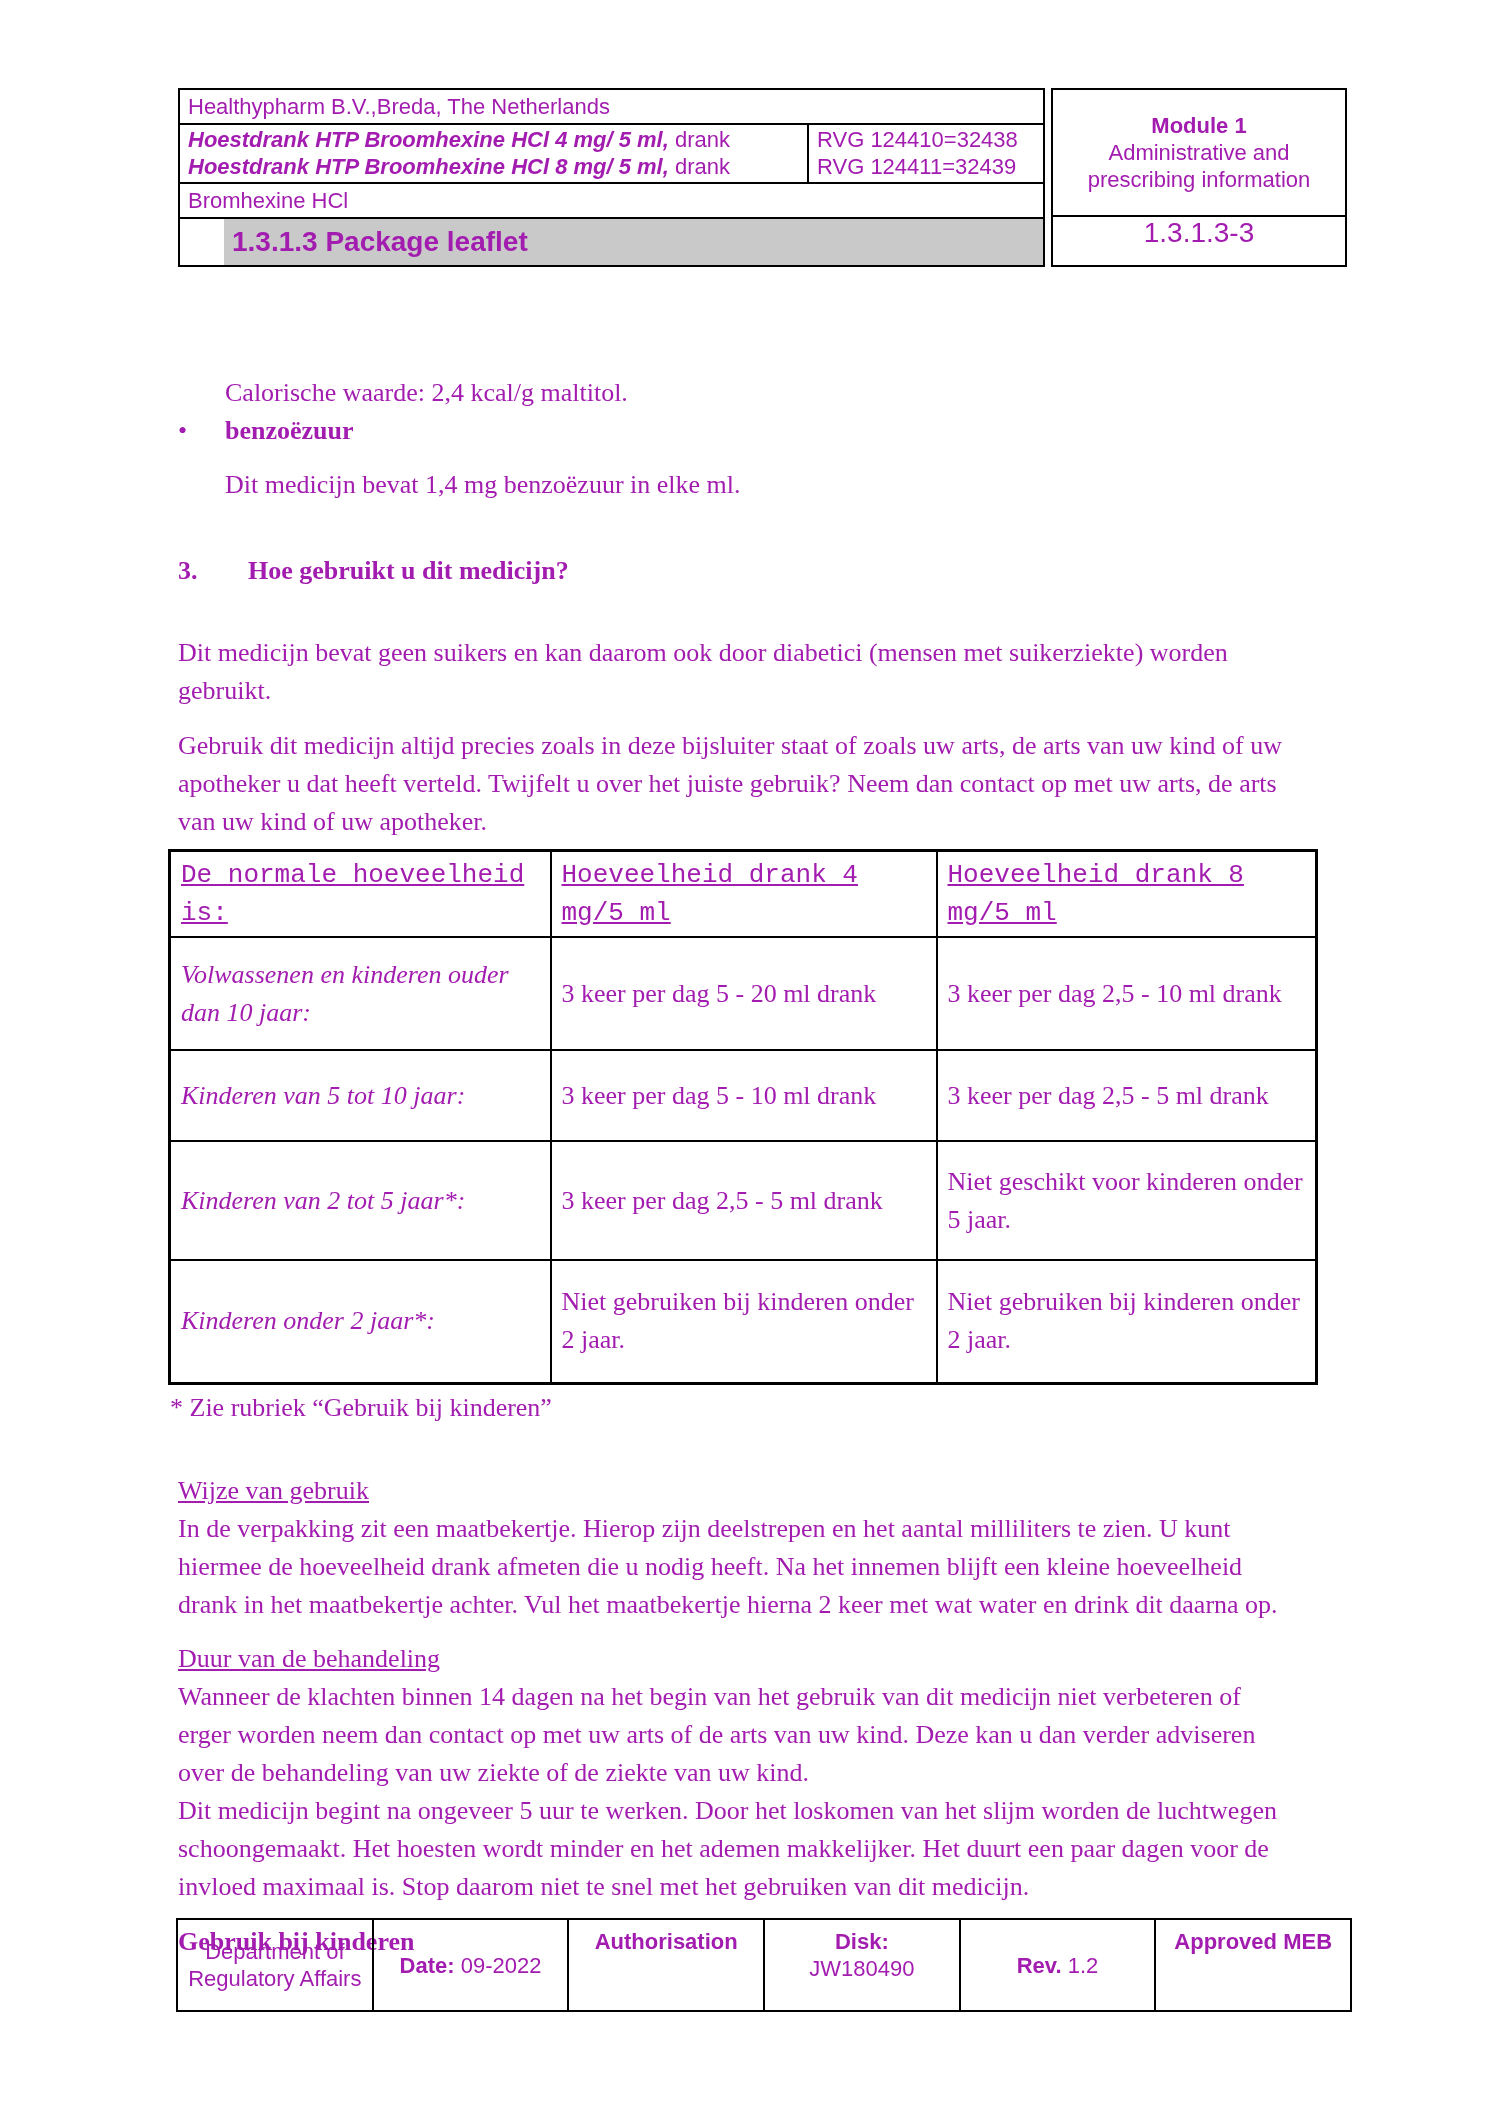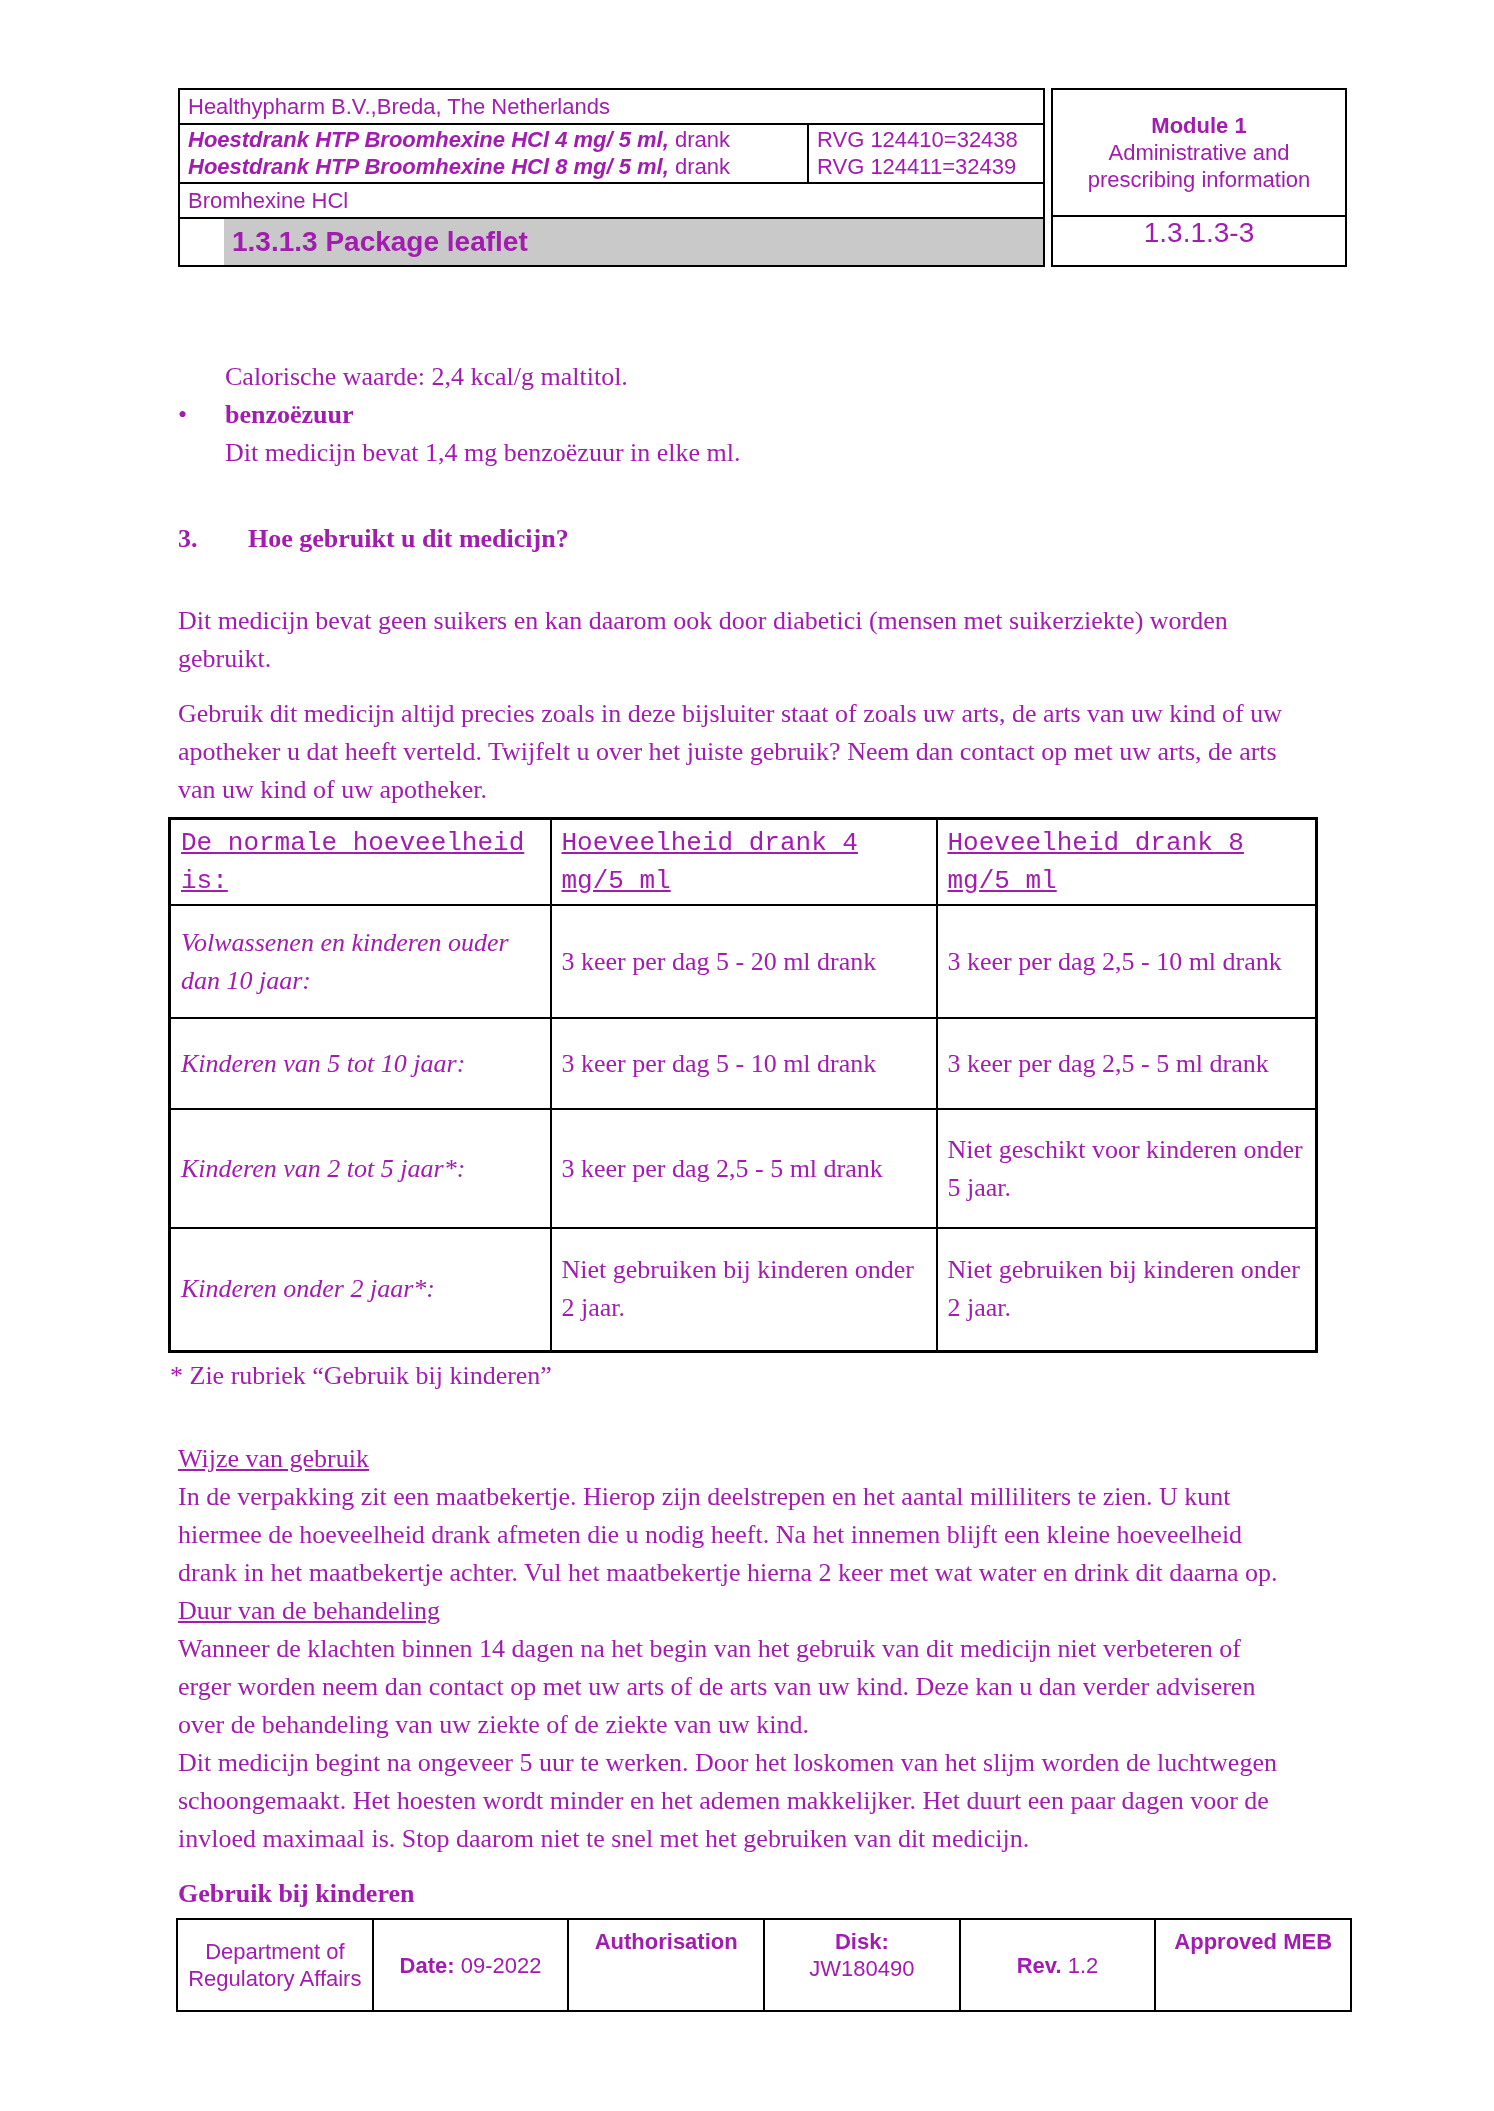--- a/index.html
+++ b/index.html
@@ -24,21 +24,21 @@
   .hdr-row-d{height:46px;background:#c9c9c9;display:flex;align-items:center;padding:0 8px;
              font-weight:bold;font-size:28px;margin-left:44px;}
   .hdr-right{width:296px;border:2px solid #000;background:#fff;box-sizing:border-box;
              font-family:"Liberation Sans", sans-serif;text-align:center;}
   .module-cell{height:127px;border-bottom:2px solid #000;display:flex;flex-direction:column;
                justify-content:center;font-size:22px;line-height:27px;box-sizing:border-box;}
   .module-title{font-weight:bold;}
   .ref-cell{height:44px;display:flex;align-items:flex-start;justify-content:center;font-size:28px;}
   
   .content{position:absolute;left:178px;top:358px;width:1172px;font-size:26px;line-height:38px;}
-  .indent{margin-left:47px;}
+  .indent{margin-left:47px;margin-top:16px;}
   .bullet-row{display:flex;}
   .bullet-marker{width:47px;}
   .bullet-term{font-weight:bold;}
   .h3-row{display:flex;font-weight:bold;margin-top:48px;}
   .h3-num{width:70px;}
   .para1{margin-top:44px;}
   .para2{margin-top:17px;}
   .line{white-space:nowrap;}
   
   .tbl-wrap{margin-left:-10px;margin-top:8px;}
@@ -49,21 +49,21 @@
   table.dose .c1{width:381px;}
   table.dose .c2{width:386px;}
   table.dose .c3{width:380px;}
   td.lbl{font-style:italic;}
   tr.r1 td{height:113px;}
   tr.r2 td{height:91px;}
   tr.r3 td{height:119px;}
   tr.r4 td{height:123px;}
   .footnote{margin-top:4px;margin-left:-8px;}
   .uheading{margin-top:45px;text-decoration:underline;}
-  .uheading2{text-decoration:underline;}
+  .uheading2{margin-top:16px;text-decoration:underline;}
   .bheading{margin-top:17px;font-weight:bold;}
   
   .ftr{position:absolute;left:176px;top:1918px;width:1176px;height:94px;border:2px solid #000;
        box-sizing:border-box;display:flex;font-family:"Liberation Sans", sans-serif;
        font-size:22px;line-height:27px;text-align:center;}
   .ftr-cell{flex:1;border-right:2px solid #000;display:flex;flex-direction:column;
             align-items:center;box-sizing:border-box;}
   .ftr-cell:last-child{border-right:none;}
   .v-mid{justify-content:center;}
   .v-top{justify-content:flex-start;padding-top:8px;}

